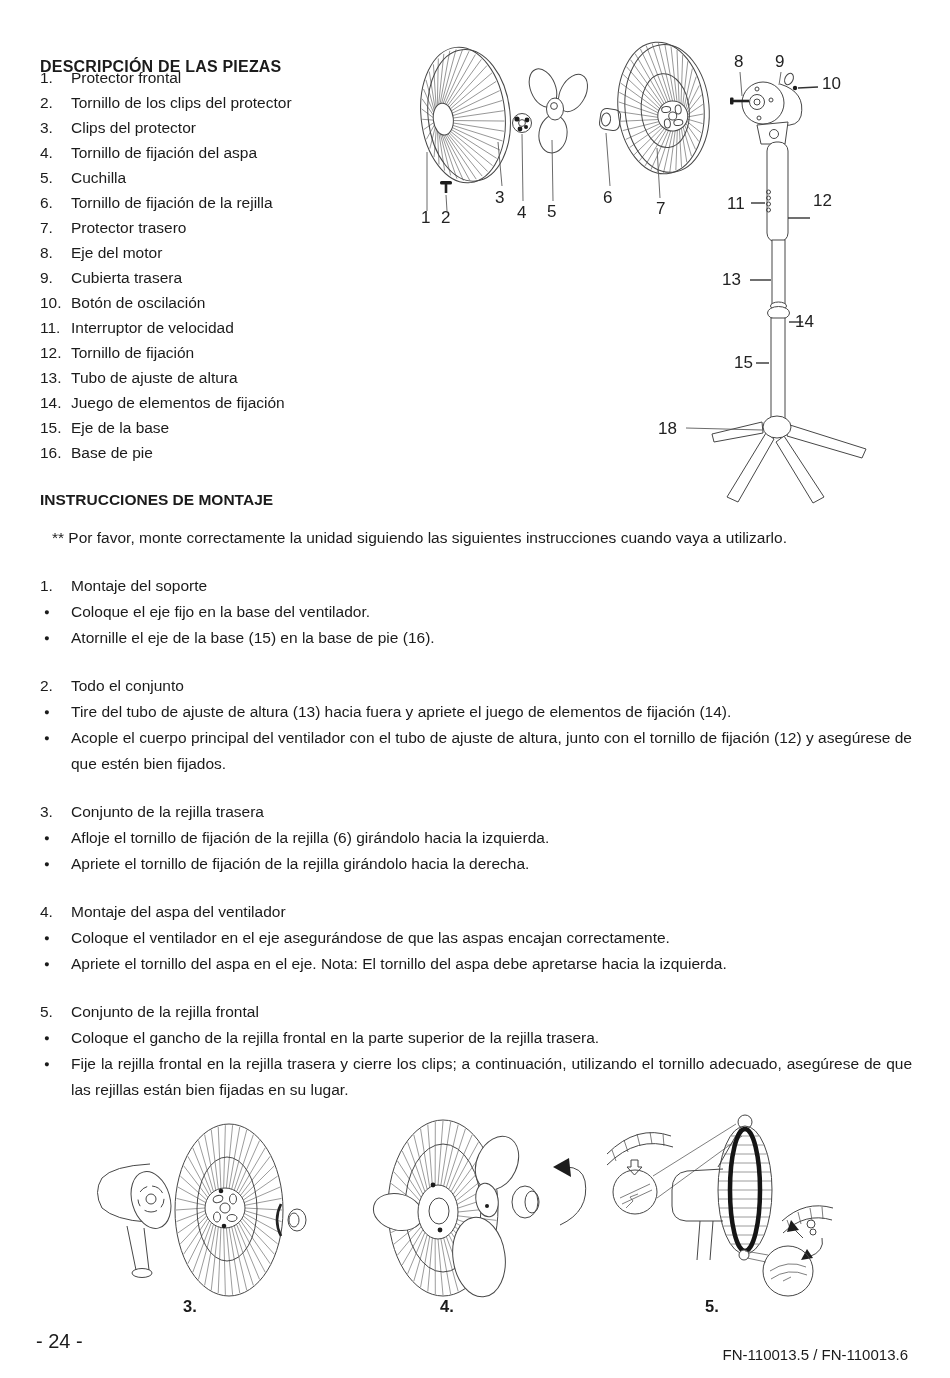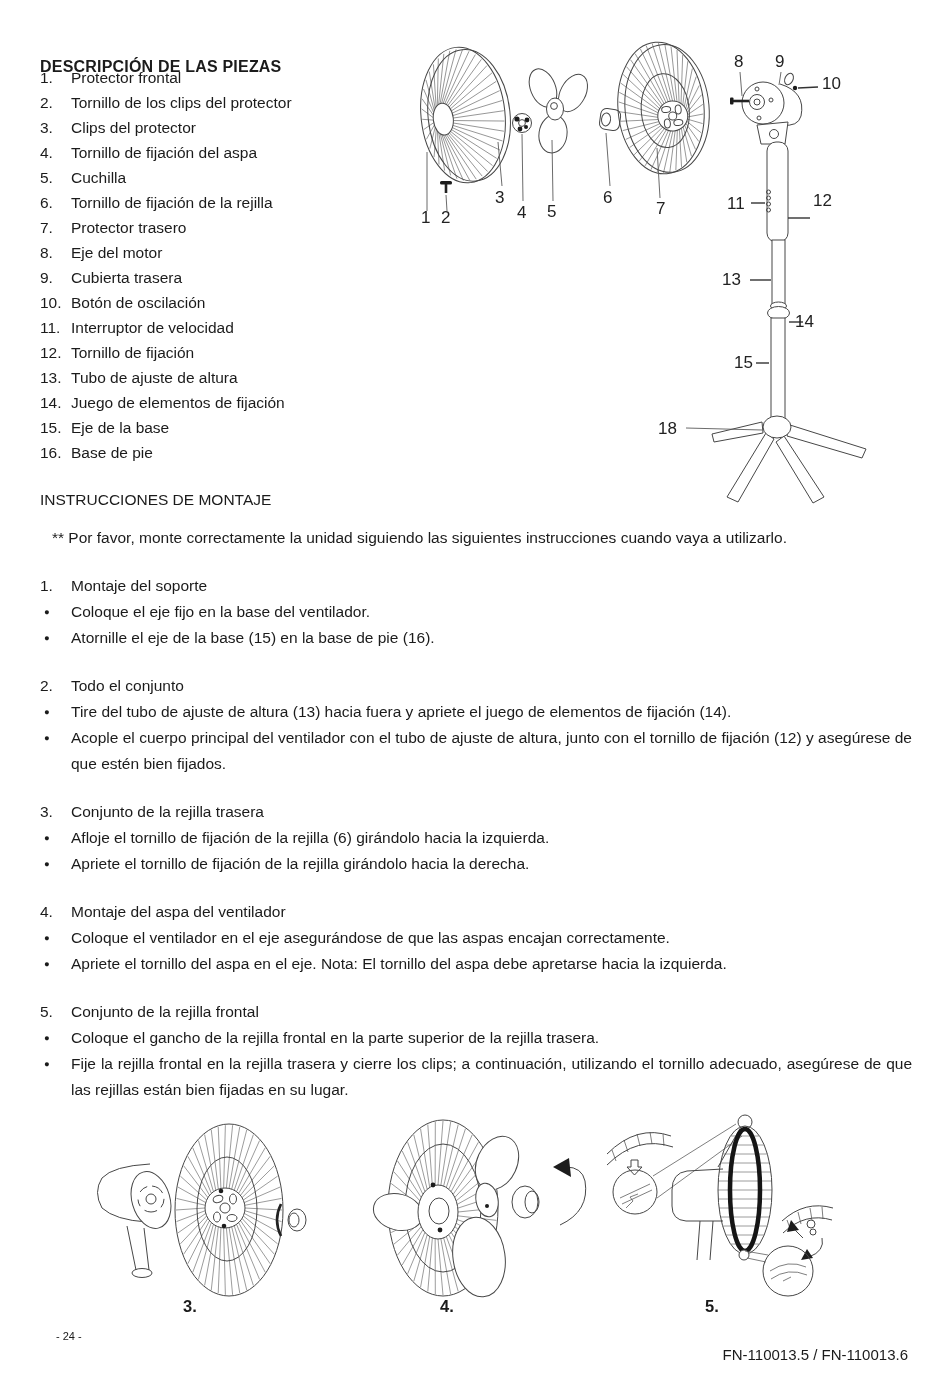--- a/index.html
+++ b/index.html
@@ -8,30 +8,30 @@
     font-family:"Liberation Sans","DejaVu Sans",sans-serif;color:#1b1b1b;
     overflow:hidden;
   }
   .abs{position:absolute;}
   
   .doc-title{left:40px;top:20px;font-size:16px;font-weight:bold;letter-spacing:.2px;margin-top:38px;}
   .parts-list{left:40px;top:69px;width:370px;}
   .prow{display:flex;height:25px;font-size:15.5px;align-items:flex-start;}
   .pnum{width:31px;flex:0 0 31px;}
   .instructions{left:40px;top:487px;width:872px;font-size:15.5px;line-height:26px;}
-  .instr-title{font-weight:normal;font-size:15.5px;}
+  .instr-title{font-weight:bold;font-size:15.5px;}
   .note{margin:12px;}
   .step{margin-top:22px;}
   .step-head{display:flex;}
   .bullet{position:relative;padding-left:31px;text-align:justify;}
   .bullet::before{content:"●";position:absolute;left:4px;top:0px;font-size:9.5px;}
   
   .dlabel{position:absolute;font-size:17px;color:#222;}
   .figlabel{position:absolute;font-size:16.5px;font-weight:bold;}
-  .footer-left{left:56px;top:1330px;font-size:11px;}
+  .footer-left{left:36px;top:1330px;font-size:20px;}
   .footer-right{right:42px;top:1330px;font-size:15px;margin-top:16px;}
   
   svg.line *{fill:none;stroke:#474747;stroke-width:1;}
   svg.line .blk{fill:#1c1c1c;stroke:none;}
   svg.line .wht{fill:#ffffff;stroke:#474747;}
   svg.line .thin{stroke-width:.7;}
   svg.line .thick{stroke:#222;stroke-width:2.6;}
   svg.line .band{stroke:#151515;stroke-width:4.5;}
   svg.line .leader{stroke:#5a5a5a;stroke-width:.9;}
   svg.line .dash{stroke:#333;stroke-width:1.4;}

